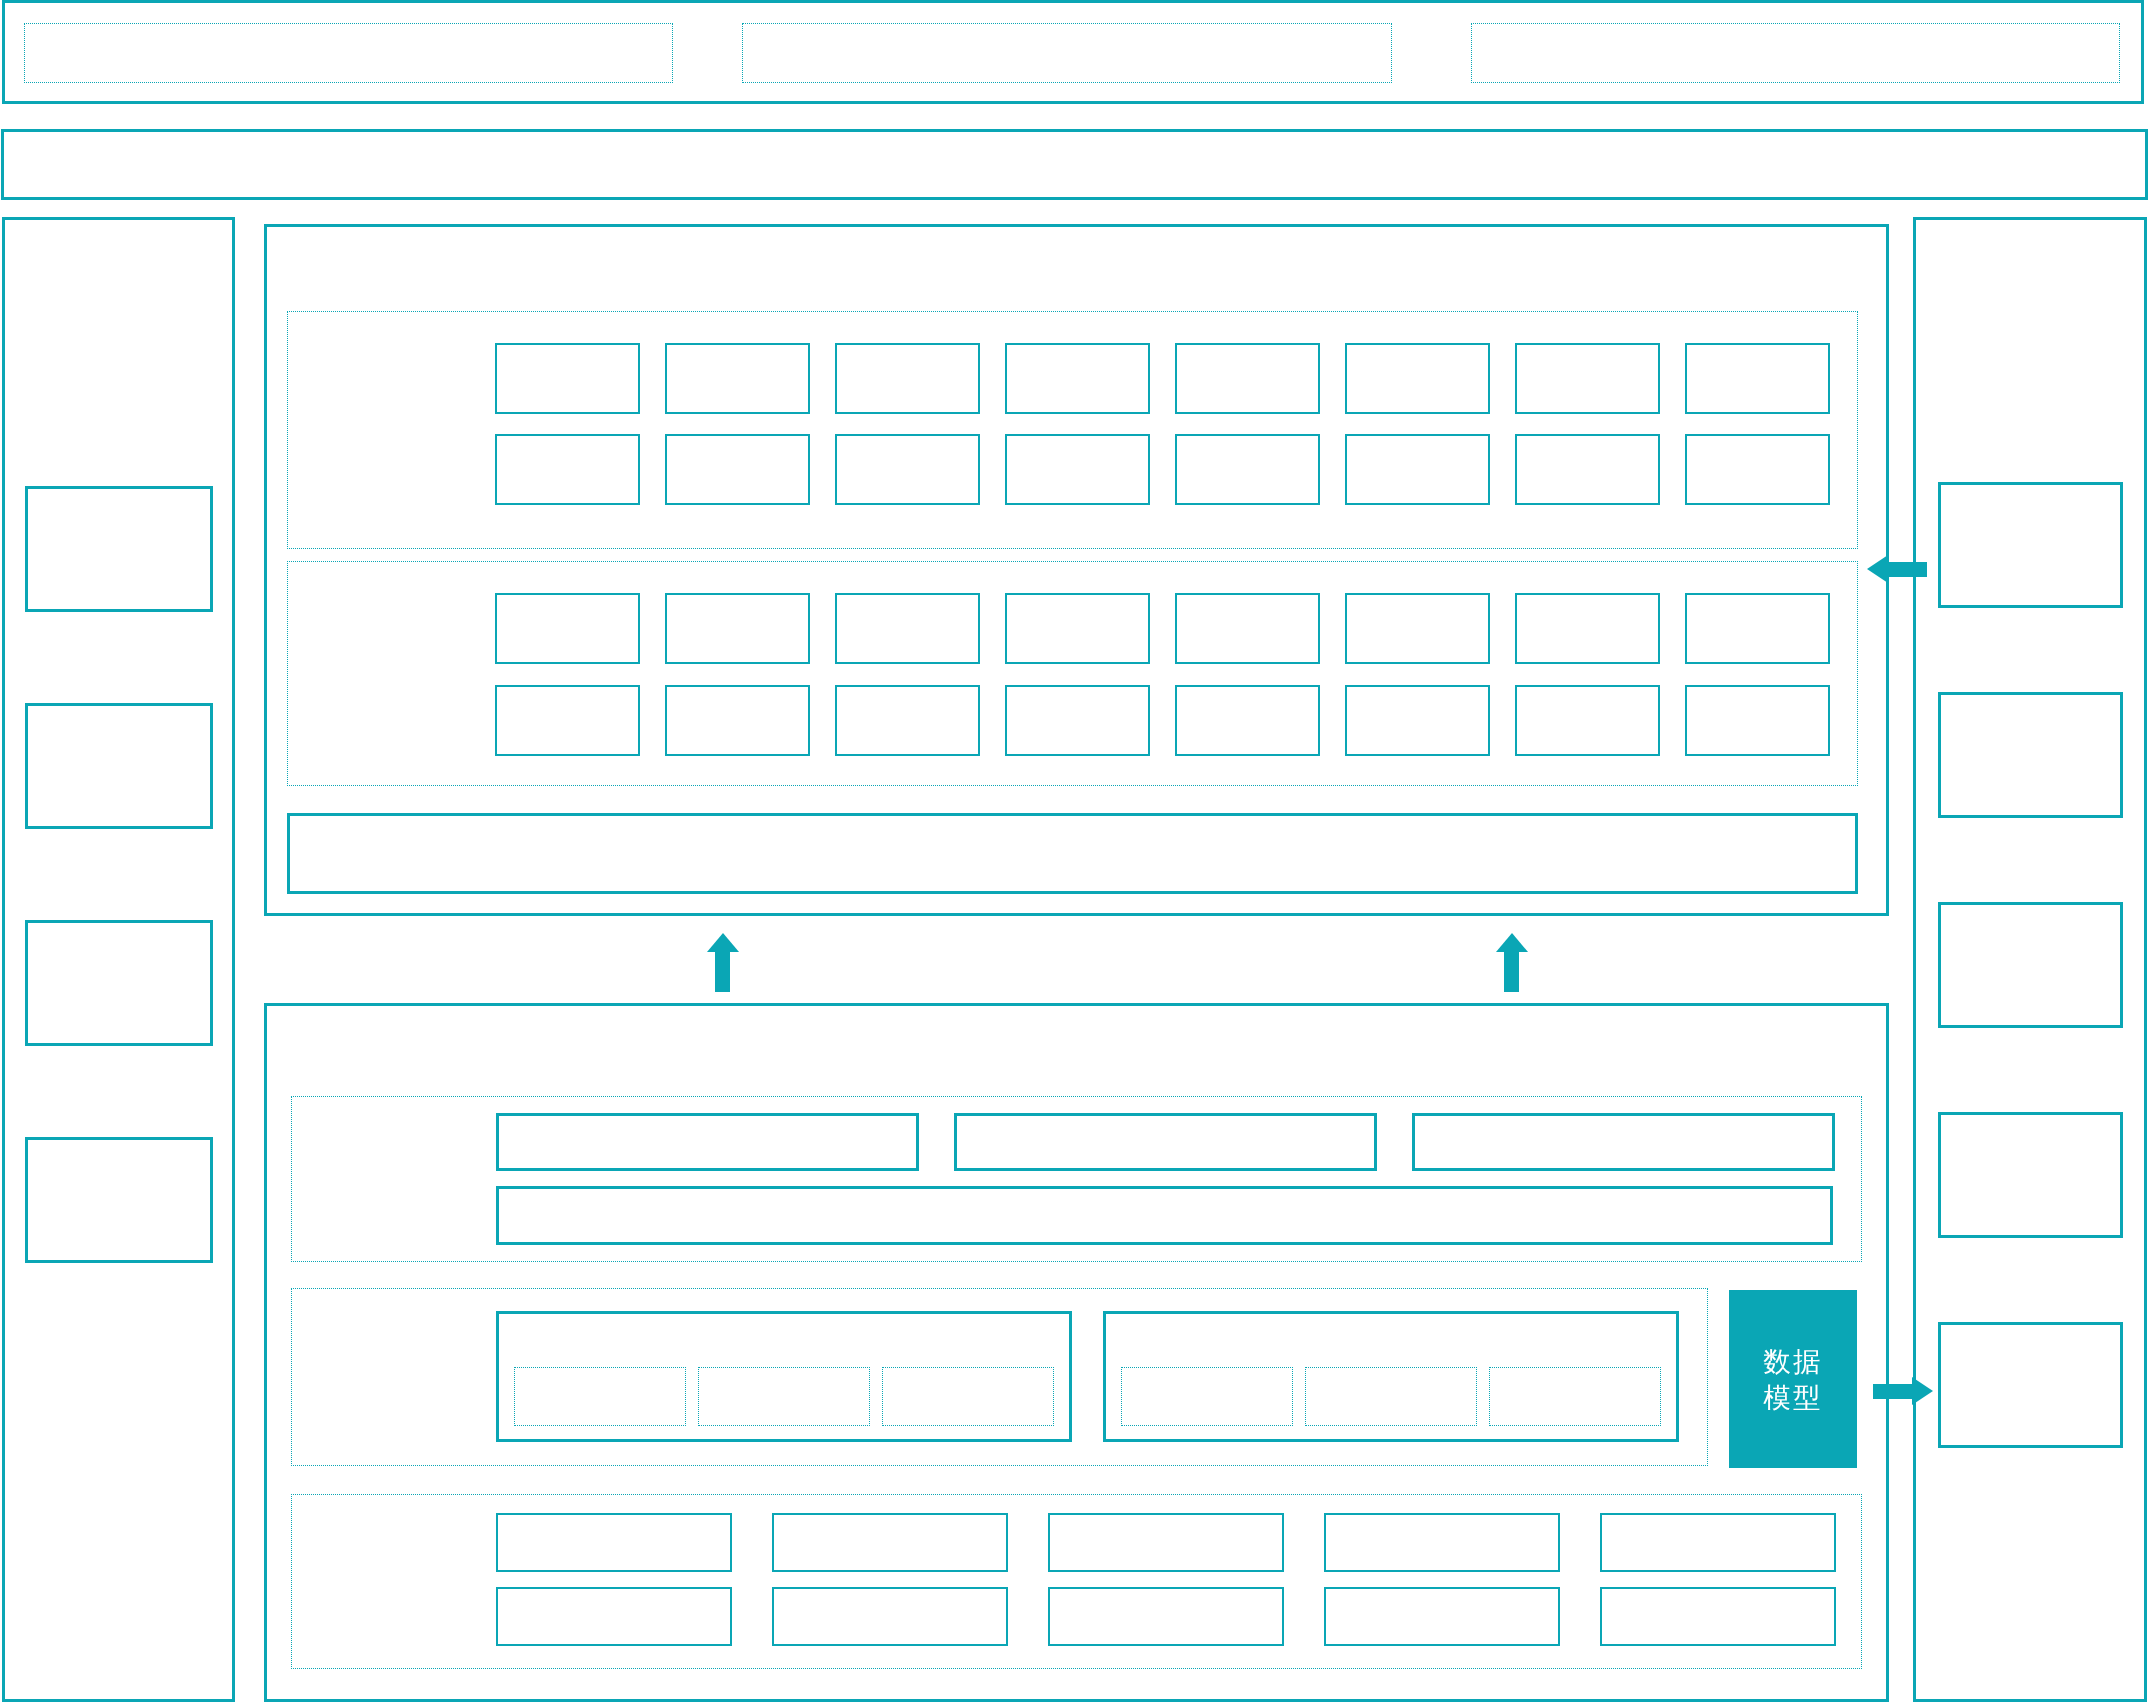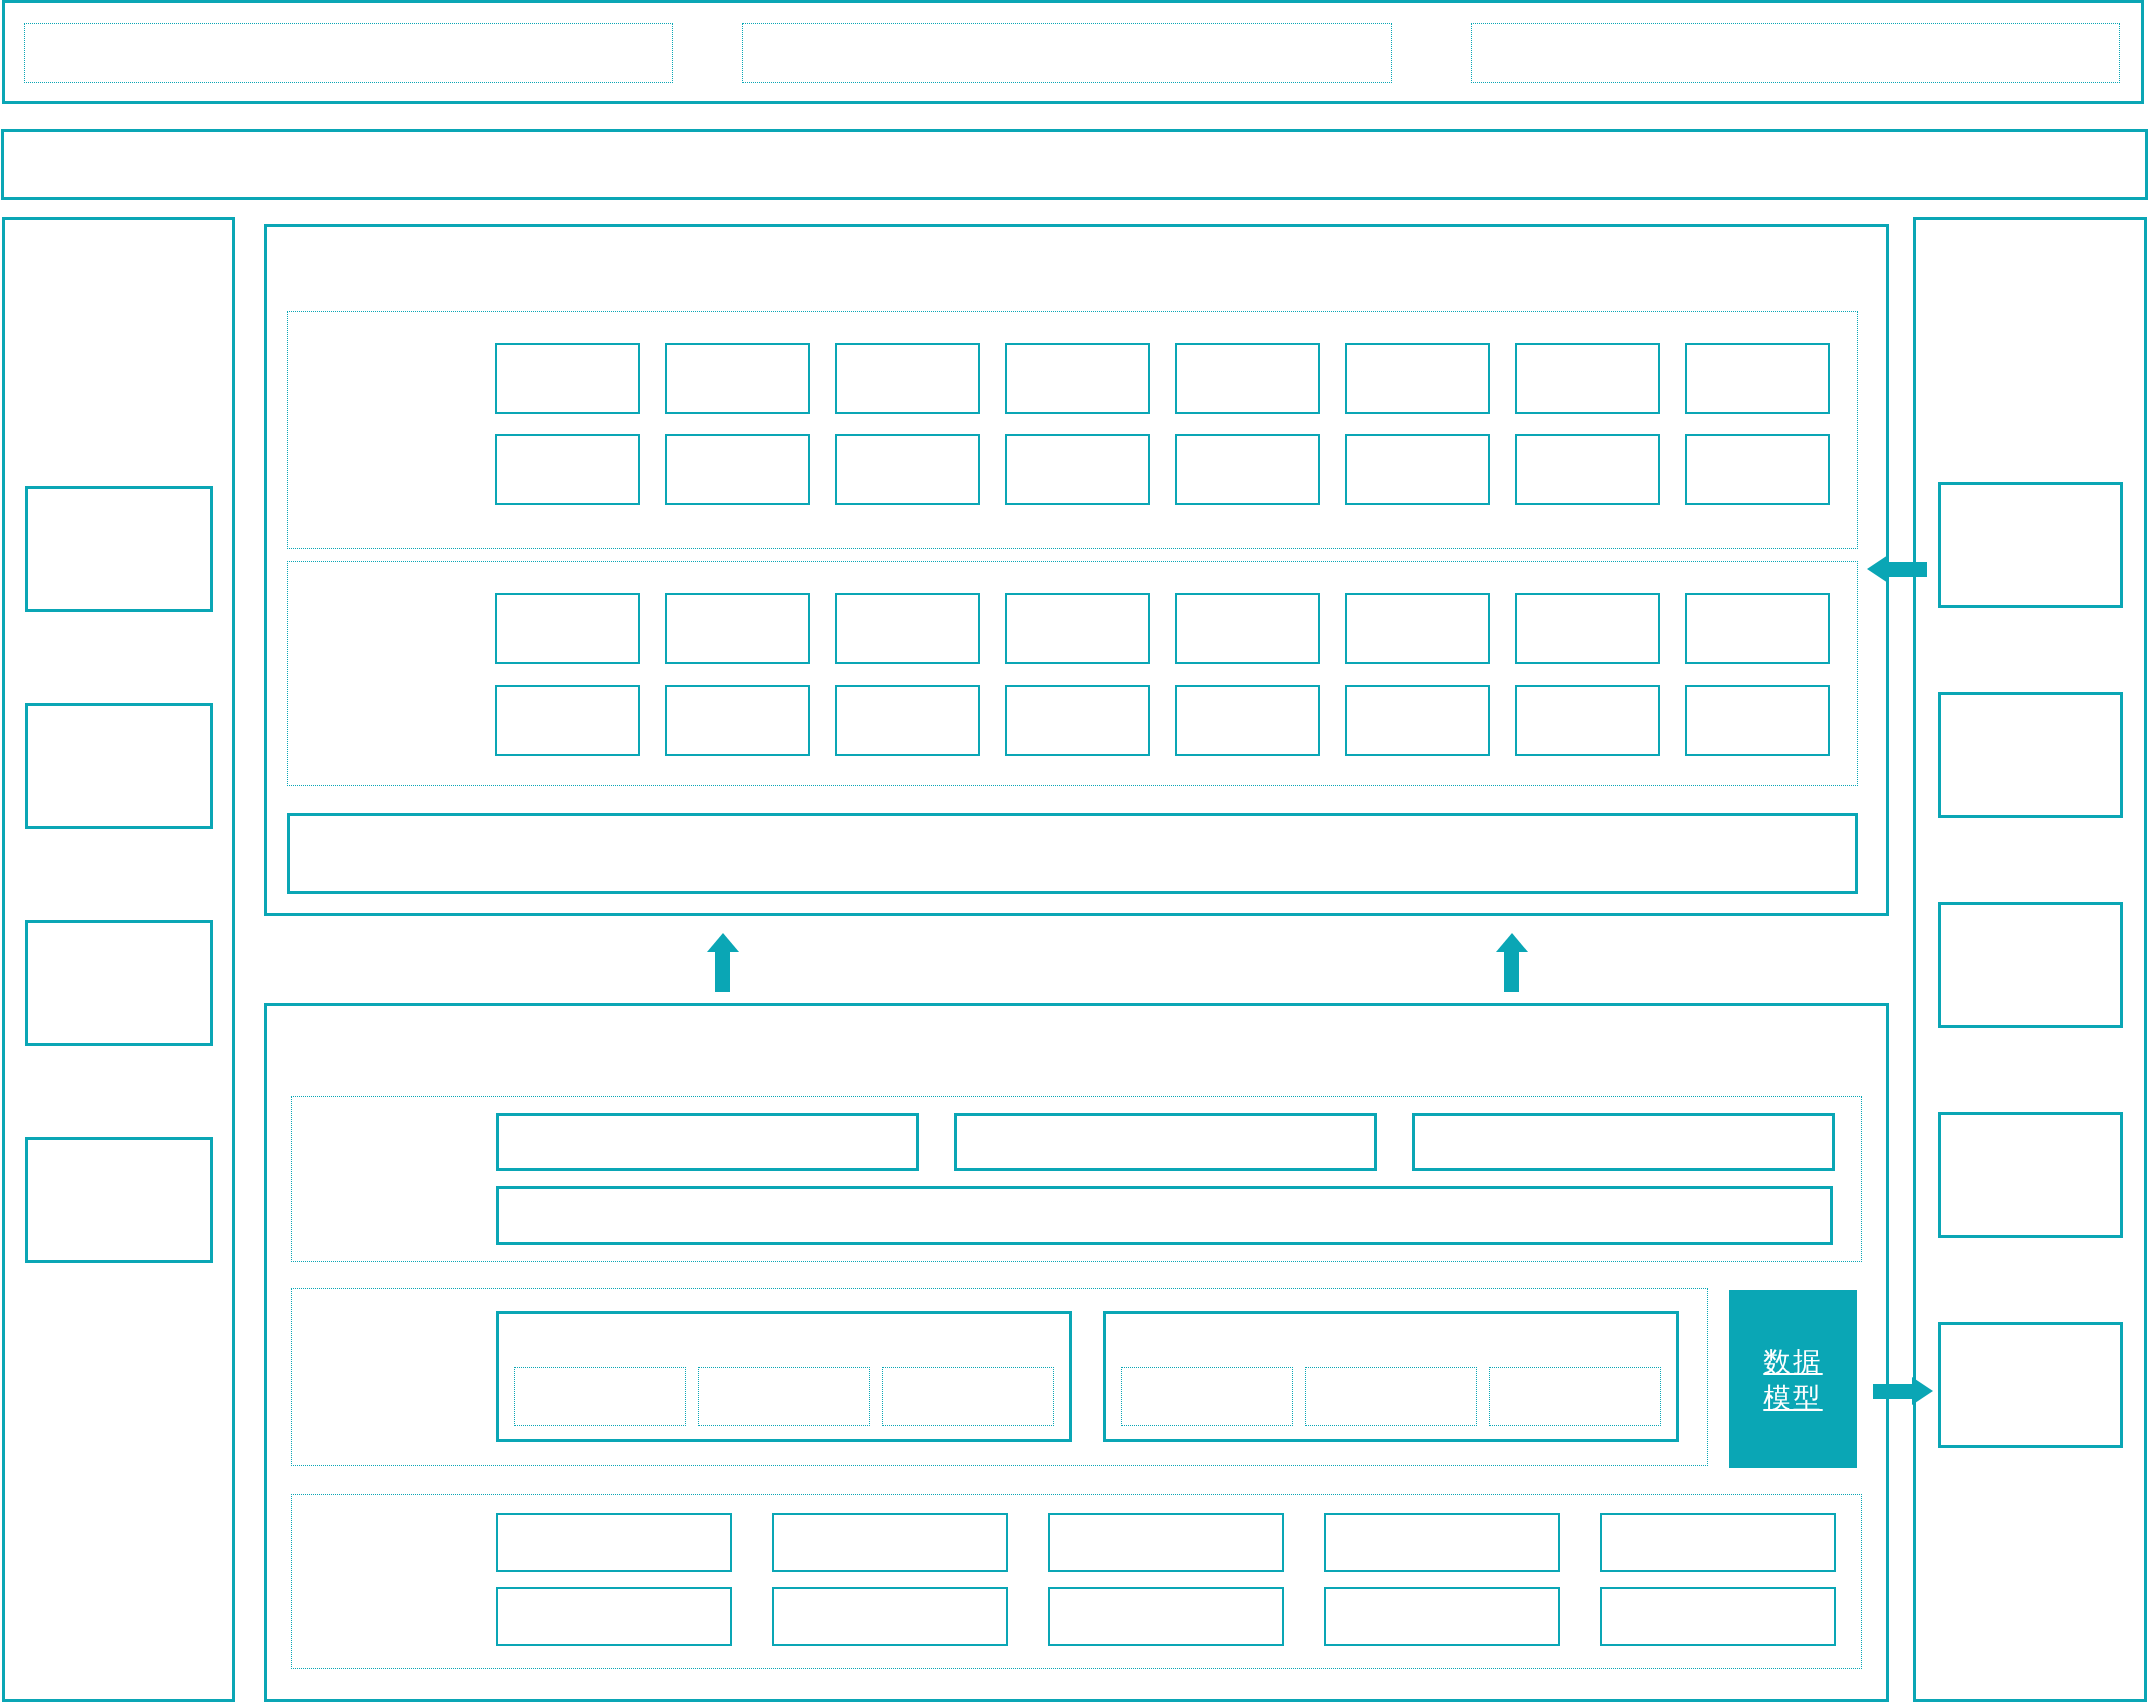--- a/index.html
+++ b/index.html
@@ -47,21 +47,21 @@
   .wide-box{ flex:none; width:423px; height:58px; border:3px solid var(--accent); background:#fff; }
   .long-a{ position:absolute; left:204px; top:89px; width:1337px; height:59px;
     border:3px solid var(--accent); }
   .group{ position:absolute; top:22px; width:576px; height:131px; border:3px solid var(--accent); }
   .g1{ left:204px; } .g2{ left:811px; }
   .slots{ position:absolute; left:15px; top:53px; display:flex; column-gap:12px; }
   .slot{ flex:none; width:172px; height:59px; border:1.5px dotted var(--accent); background:#fff; }
   .data-model{ position:absolute; left:1462px; top:284px; width:128px; height:178px;
     background:var(--dm-bg); color:var(--dm-text); z-index:3;
     display:flex; flex-direction:column; align-items:center; justify-content:center;
-    font-size:27.5px; line-height:1.32; letter-spacing:2.2px; font-weight:200;text-decoration:underline; }
+    font-size:27.5px; line-height:1.32; letter-spacing:2.2px; font-weight:200; }
   .crow{ position:absolute; left:204px; display:flex; column-gap:40px; }
   .crow.r1{ top:18px; } .crow.r2{ top:92px; }
   .cbox{ flex:none; width:236px; height:59px; border:2.2px solid var(--accent); background:#fff; }
   
   .arrow-up{ position:absolute; width:33px; height:59px; z-index:6; }
   .arrow-up .head{ width:0; height:0; margin:0 auto;
     border-left:16.3px solid transparent; border-right:16.3px solid transparent;
     border-bottom:19.3px solid var(--accent); }
   .arrow-up .shaft{ width:15px; height:40px; background:var(--accent); margin:0 auto; }
   .au1{ left:706px;  top:933px; }

